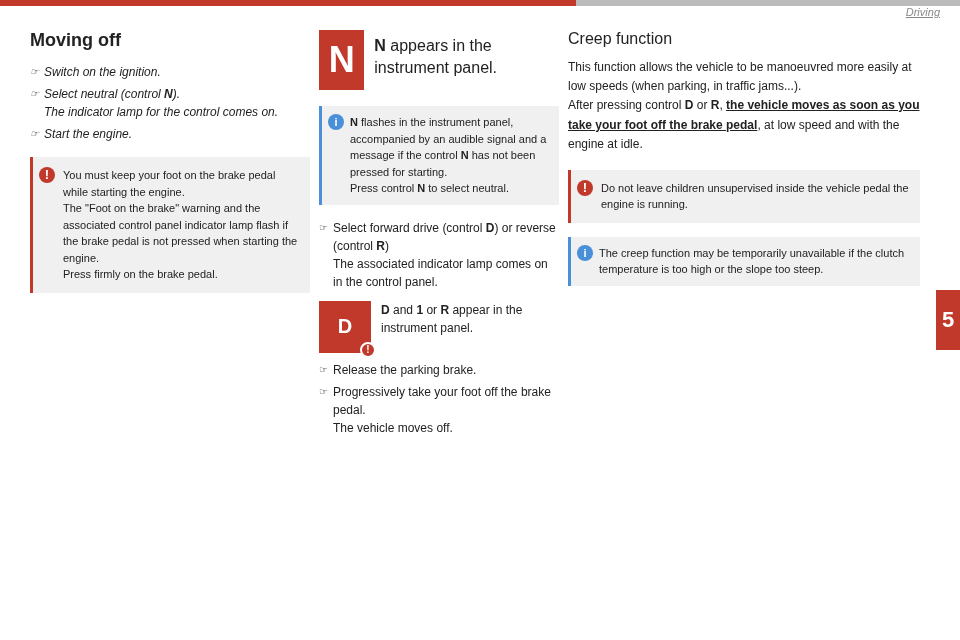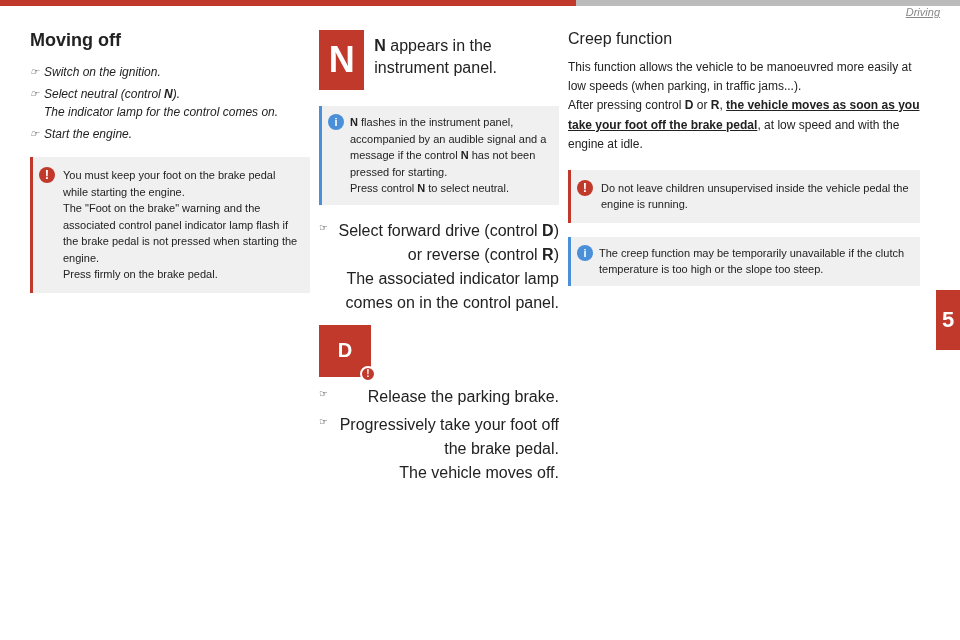--- a/index.html
+++ b/index.html
@@ -180,23 +180,22 @@
     }
 
     .mid-bullets {
       list-style: none;
       margin-bottom: 10px;
     }
     .mid-bullets li {
       padding-left: 14px;
       position: relative;
       margin-bottom: 4px;
-      font-size: 16px;
-      line-height: 1.5;
-      text-align: right;
+      font-size: 12px;
+      line-height: 1.5;
     }
     .mid-bullets li::before {
       content: "☞";
       position: absolute;
       left: 0;
       font-size: 10px;
       top: 1px;
     }
 
     .d1-text {
@@ -275,20 +274,21 @@
 
     <ul class="mid-bullets">
       <li>Select forward drive (control <b>D</b>) or reverse (control <b>R</b>)<br>The associated indicator lamp comes on in the control panel.</li>
     </ul>
 
     <div style="display:flex; align-items:flex-start; gap:10px; margin-bottom:8px;">
       <div style="background:#c0392b; color:white; font-size:20px; font-weight:bold; width:52px; height:52px; display:flex; align-items:center; justify-content:center; flex-shrink:0; position:relative;">
         D
         <span style="position:absolute; right:-5px; bottom:-5px; background:#c0392b; border:2px solid white; border-radius:50%; width:16px; height:16px; font-size:10px; display:flex; align-items:center; justify-content:center;">!</span>
       </div>
+      <span class="d1-text"><b>D</b> and <b>1</b> or <b>R</b> appear in the instrument panel.</span>
     </div>
 
     <ul class="mid-bullets">
       <li>Release the parking brake.</li>
       <li>Progressively take your foot off the brake pedal.<br>The vehicle moves off.</li>
     </ul>
   </div>
 
   <div class="right-col">
     <div class="creep-title">Creep function</div>

